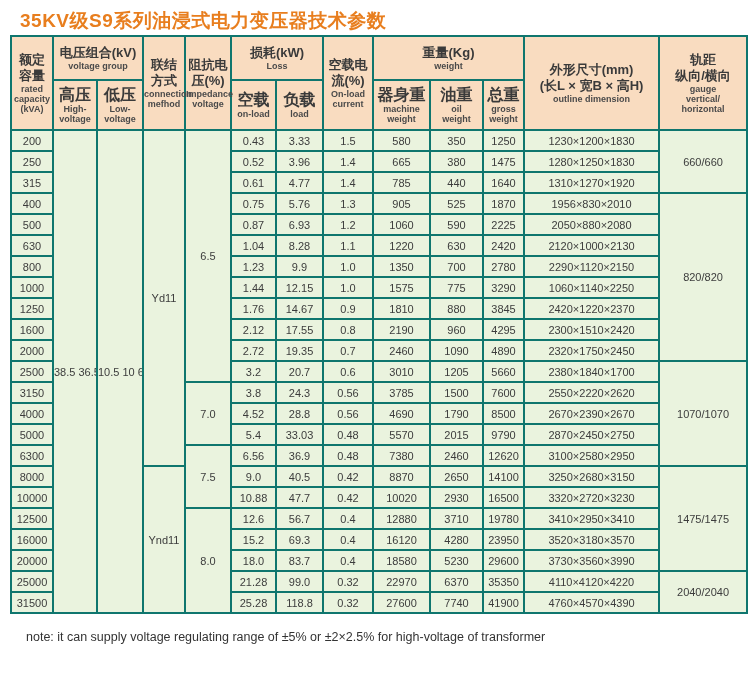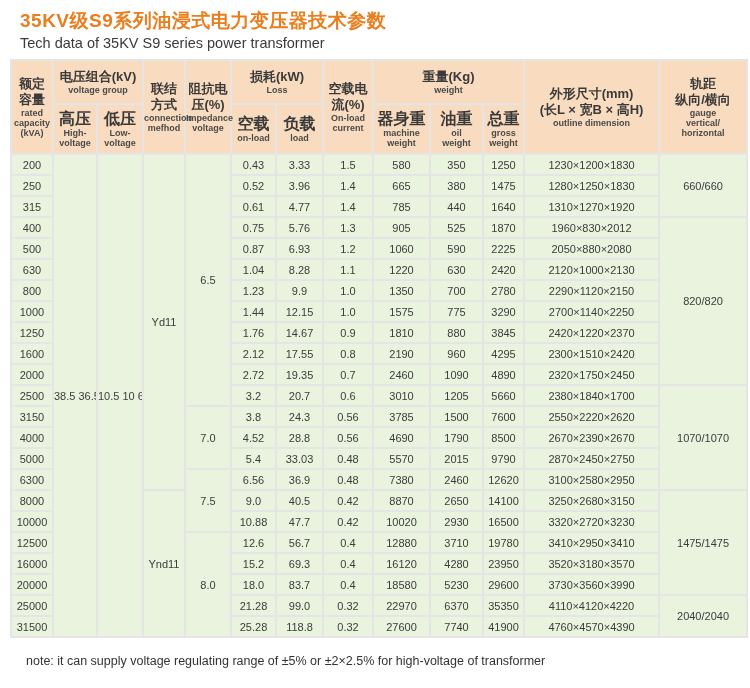--- a/index.html
+++ b/index.html
@@ -11,21 +11,21 @@
   }
   .title{
     color:#e87e1e;font-size:19px;font-weight:bold;
     margin:2px 12px 1px 10px;letter-spacing:0.5px;
   }
   .subtitle{
     color:#3a3a3a;font-size:14.5px;margin:0 0 8px 10px;
   }
   table.spec{
     border-collapse:separate;border-spacing:2px;
-    table-layout:fixed;width:738px;background:#e5e5e5;
+    table-layout:fixed;width:738px;background:#0f766e;
   }
   table.spec th{
     background:#f9dcc0;vertical-align:middle;text-align:center;
     padding:1px 0;font-weight:normal;
   }
   table.spec td{
     background:#eaf3de;vertical-align:middle;text-align:center;
     height:19px;padding:0;font-size:11px;color:#3c3c3c;
     overflow:hidden;white-space:nowrap;
   }
@@ -44,21 +44,20 @@
   .notes{margin:9px 0 0 0;}
   .note-zh{font-size:12px;color:#333333;margin:0 0 2px 0;}
   .note-en{font-size:12.5px;color:#333333;margin:16px;}
 </style>
 </head>
 <body>
 
 <div class="page">
 
   <h1 class="title">35KV级S9系列油浸式电力变压器技术参数</h1>
-  <div class="subtitle">Tech data of 35KV S9 series power transformer</div>
 
   <table class="spec">
     <colgroup>
       <col style="width:40px">
         <col style="width:42px">
         <col style="width:44px">
       <col style="width:40px">
         <col style="width:44px">
         <col style="width:43px">
       <col style="width:45px">
@@ -200,21 +199,21 @@
           <td>1310×1270×1920</td>
         </tr>
         <tr>
           <td>400</td>
           <td>0.75</td>
           <td>5.76</td>
           <td>1.3</td>
           <td>905</td>
           <td>525</td>
           <td>1870</td>
-          <td>1960×830×2012</td>
+          <td>1956×830×2010</td>
           <td rowspan="8">820/820</td>
         </tr>
         <tr>
           <td>500</td>
           <td>0.87</td>
           <td>6.93</td>
           <td>1.2</td>
           <td>1060</td>
           <td>590</td>
           <td>2225</td>
@@ -241,21 +240,21 @@
           <td>2290×1120×2150</td>
         </tr>
         <tr>
           <td>1000</td>
           <td>1.44</td>
           <td>12.15</td>
           <td>1.0</td>
           <td>1575</td>
           <td>775</td>
           <td>3290</td>
-          <td>2700×1140×2250</td>
+          <td>1060×1140×2250</td>
         </tr>
         <tr>
           <td>1250</td>
           <td>1.76</td>
           <td>14.67</td>
           <td>0.9</td>
           <td>1810</td>
           <td>880</td>
           <td>3845</td>
           <td>2420×1220×2370</td>

